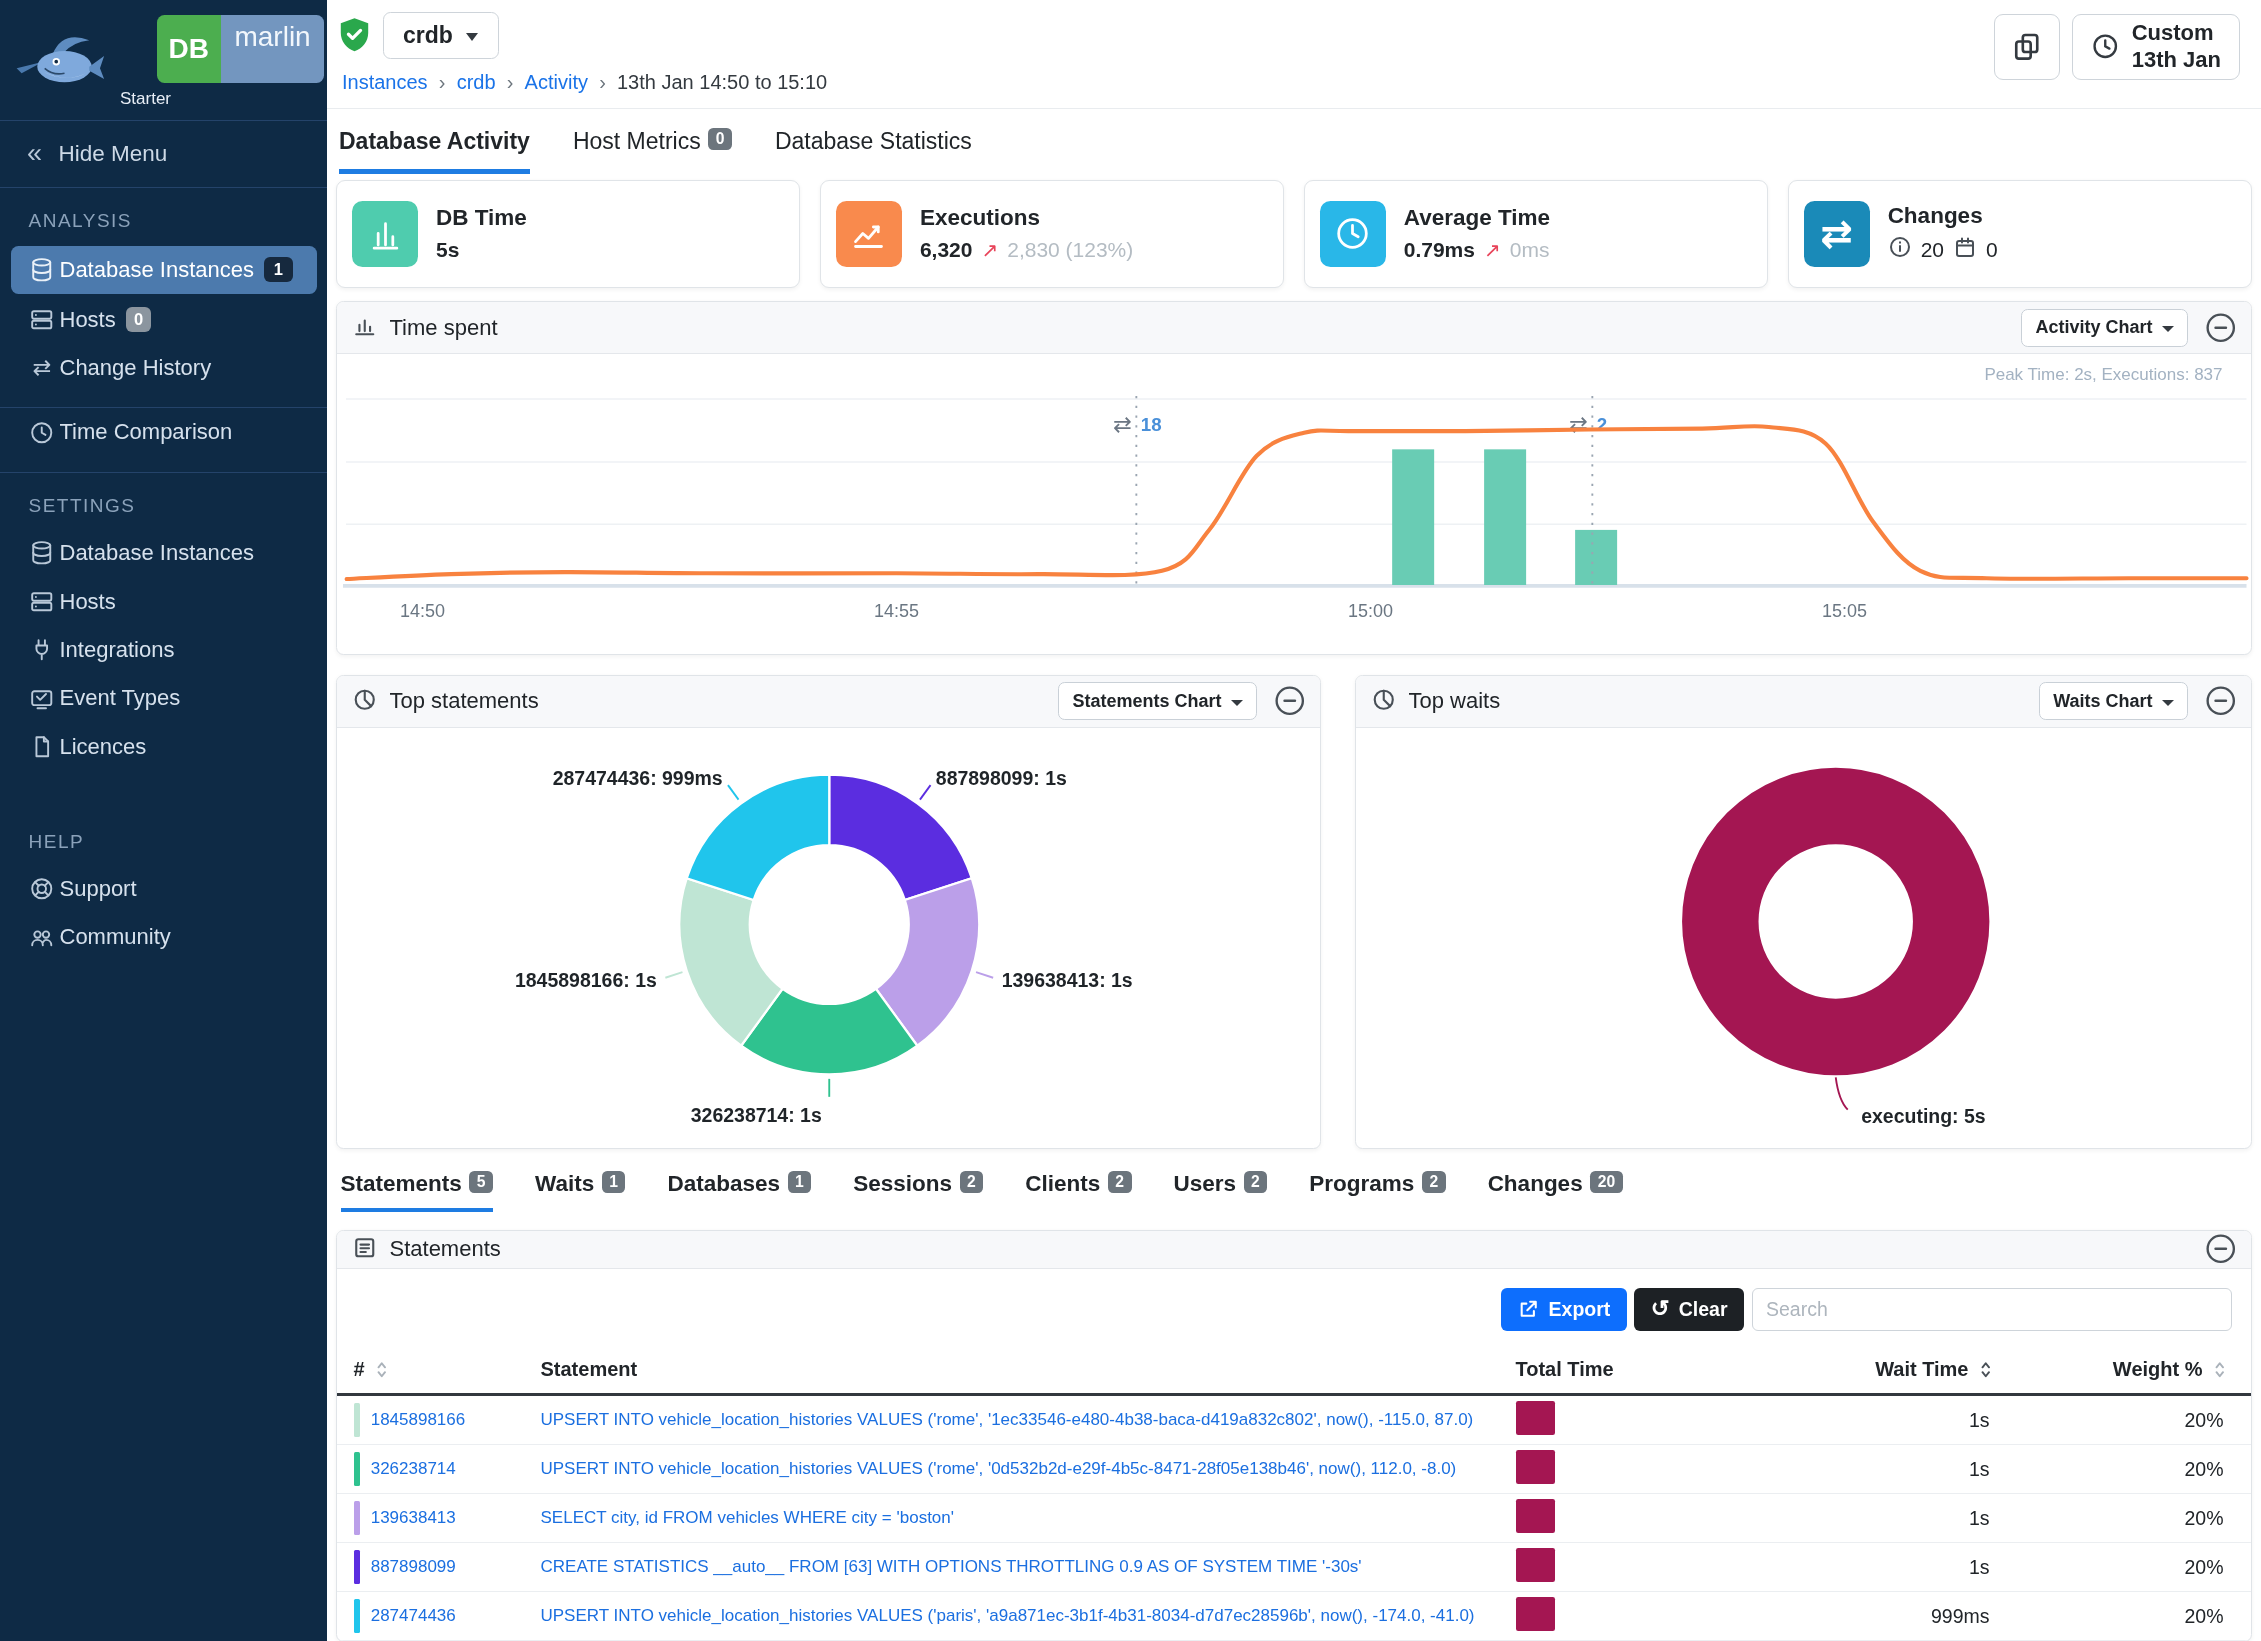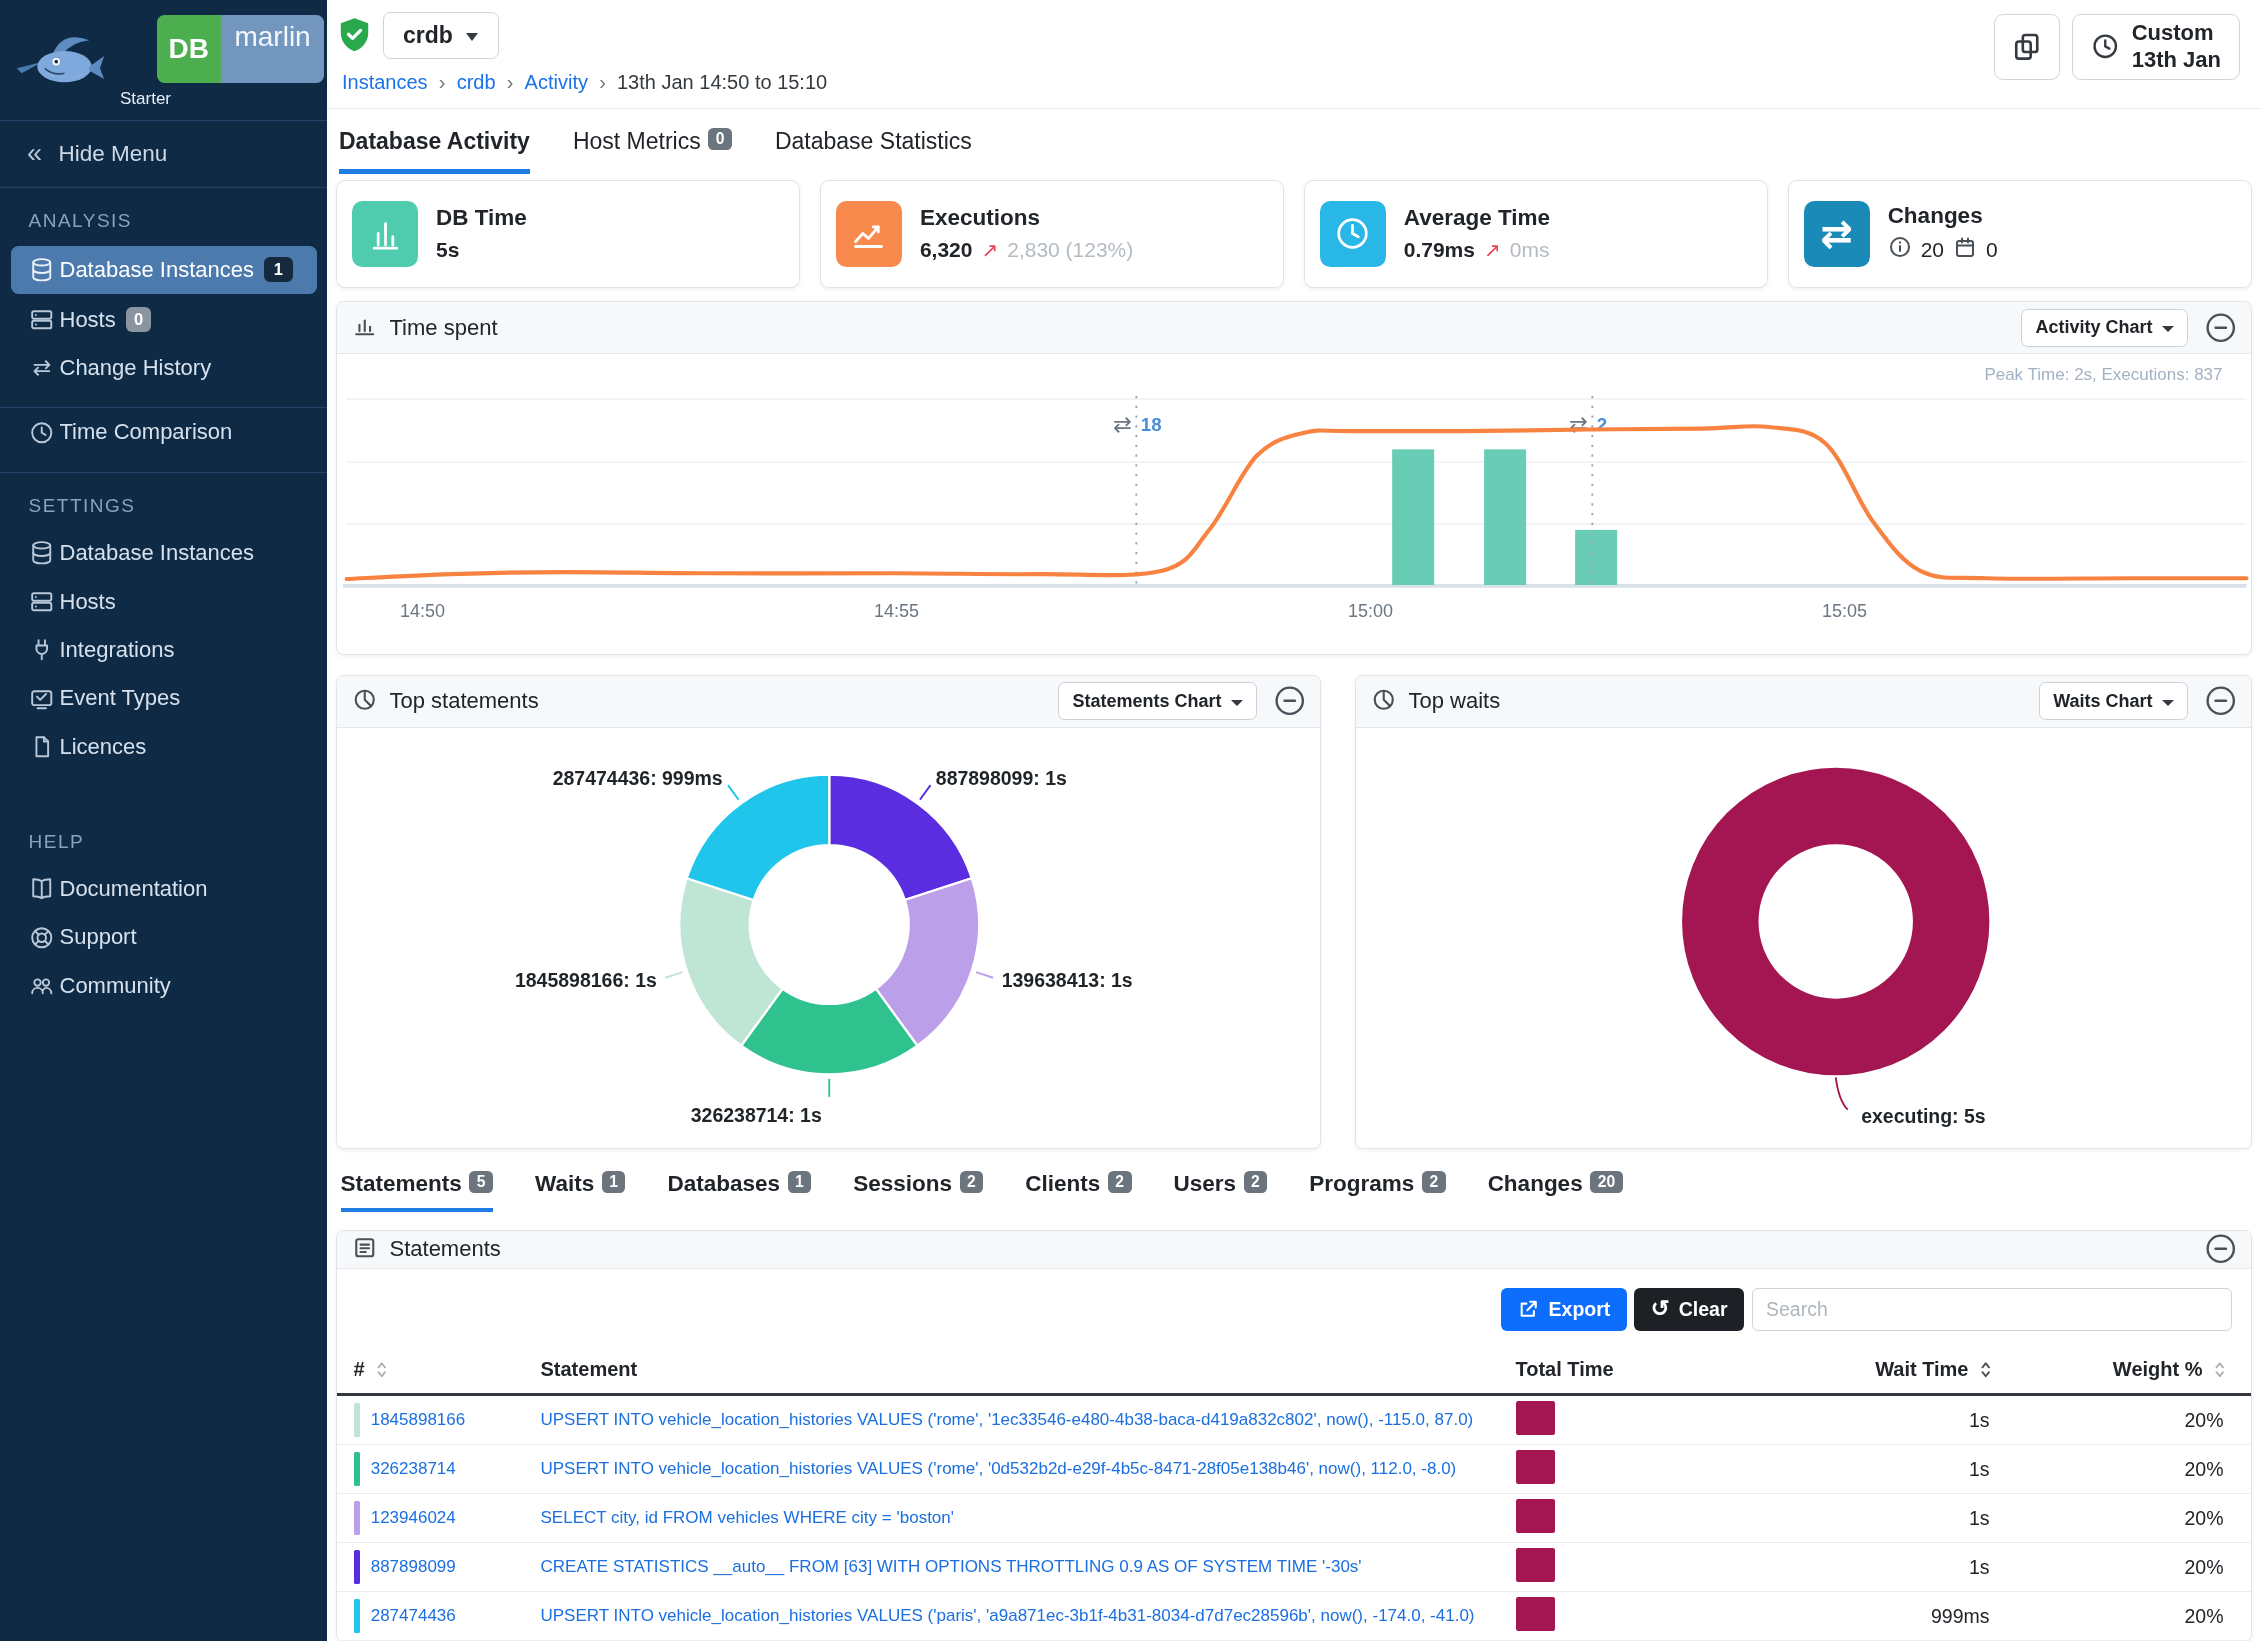--- a/index.html
+++ b/index.html
@@ -242,28 +242,20 @@
         </span>
       <span>Licences</span>
     </div>
   </div>
 
   <div class="side-section" style="margin-top:22.5px">
     <div class="side-section-title">HELP</div>
     <div class="side-item">
       <span class="sicon">
           <svg viewBox="0 0 24 24">
-            <path d="M12 5c-2-1.5-5-2-8-2v16c3 0 6 .5 8 2 2-1.5 5-2 8-2V3c-3 0-6 .5-8 2v16"></path>
-          </svg>
-        </span>
-      <span>Documentation</span>
-    </div>
-    <div class="side-item">
-      <span class="sicon">
-          <svg viewBox="0 0 24 24">
             <circle cx="12" cy="12" r="9"></circle>
             <circle cx="12" cy="12" r="4"></circle>
             <path d="M6 6l3.2 3.2M18 6l-3.2 3.2M6 18l3.2-3.2M18 18l-3.2-3.2"></path>
           </svg>
         </span>
       <span>Support</span>
     </div>
     <div class="side-item">
       <span class="sicon">
           <svg viewBox="0 0 24 24">
@@ -634,21 +626,21 @@
             <a class="link">326238714</a>
           </div>
           <div class="stmt-cell"><a class="link">UPSERT INTO vehicle_location_histories VALUES ('rome', '0d532b2d-e29f-4b5c-8471-28f05e138b46', now(), 112.0, -8.0)</a></div>
           <div><span class="tt-bar" style="background: rgb(164, 22, 82);"></span></div>
           <div class="right-cell">1s</div>
           <div class="right-cell">20%</div>
         </div>
         <div class="tbl-row">
           <div class="row-id">
             <span class="color-bar" style="background: rgb(187, 159, 233);"></span>
-            <a class="link">123946024</a>
+            <a class="link">139638413</a>
           </div>
           <div class="stmt-cell"><a class="link">SELECT city, id FROM vehicles WHERE city = 'boston'</a></div>
           <div><span class="tt-bar" style="background: rgb(164, 22, 82);"></span></div>
           <div class="right-cell">1s</div>
           <div class="right-cell">20%</div>
         </div>
         <div class="tbl-row">
           <div class="row-id">
             <span class="color-bar" style="background: rgb(91, 45, 224);"></span>
             <a class="link">887898099</a>

